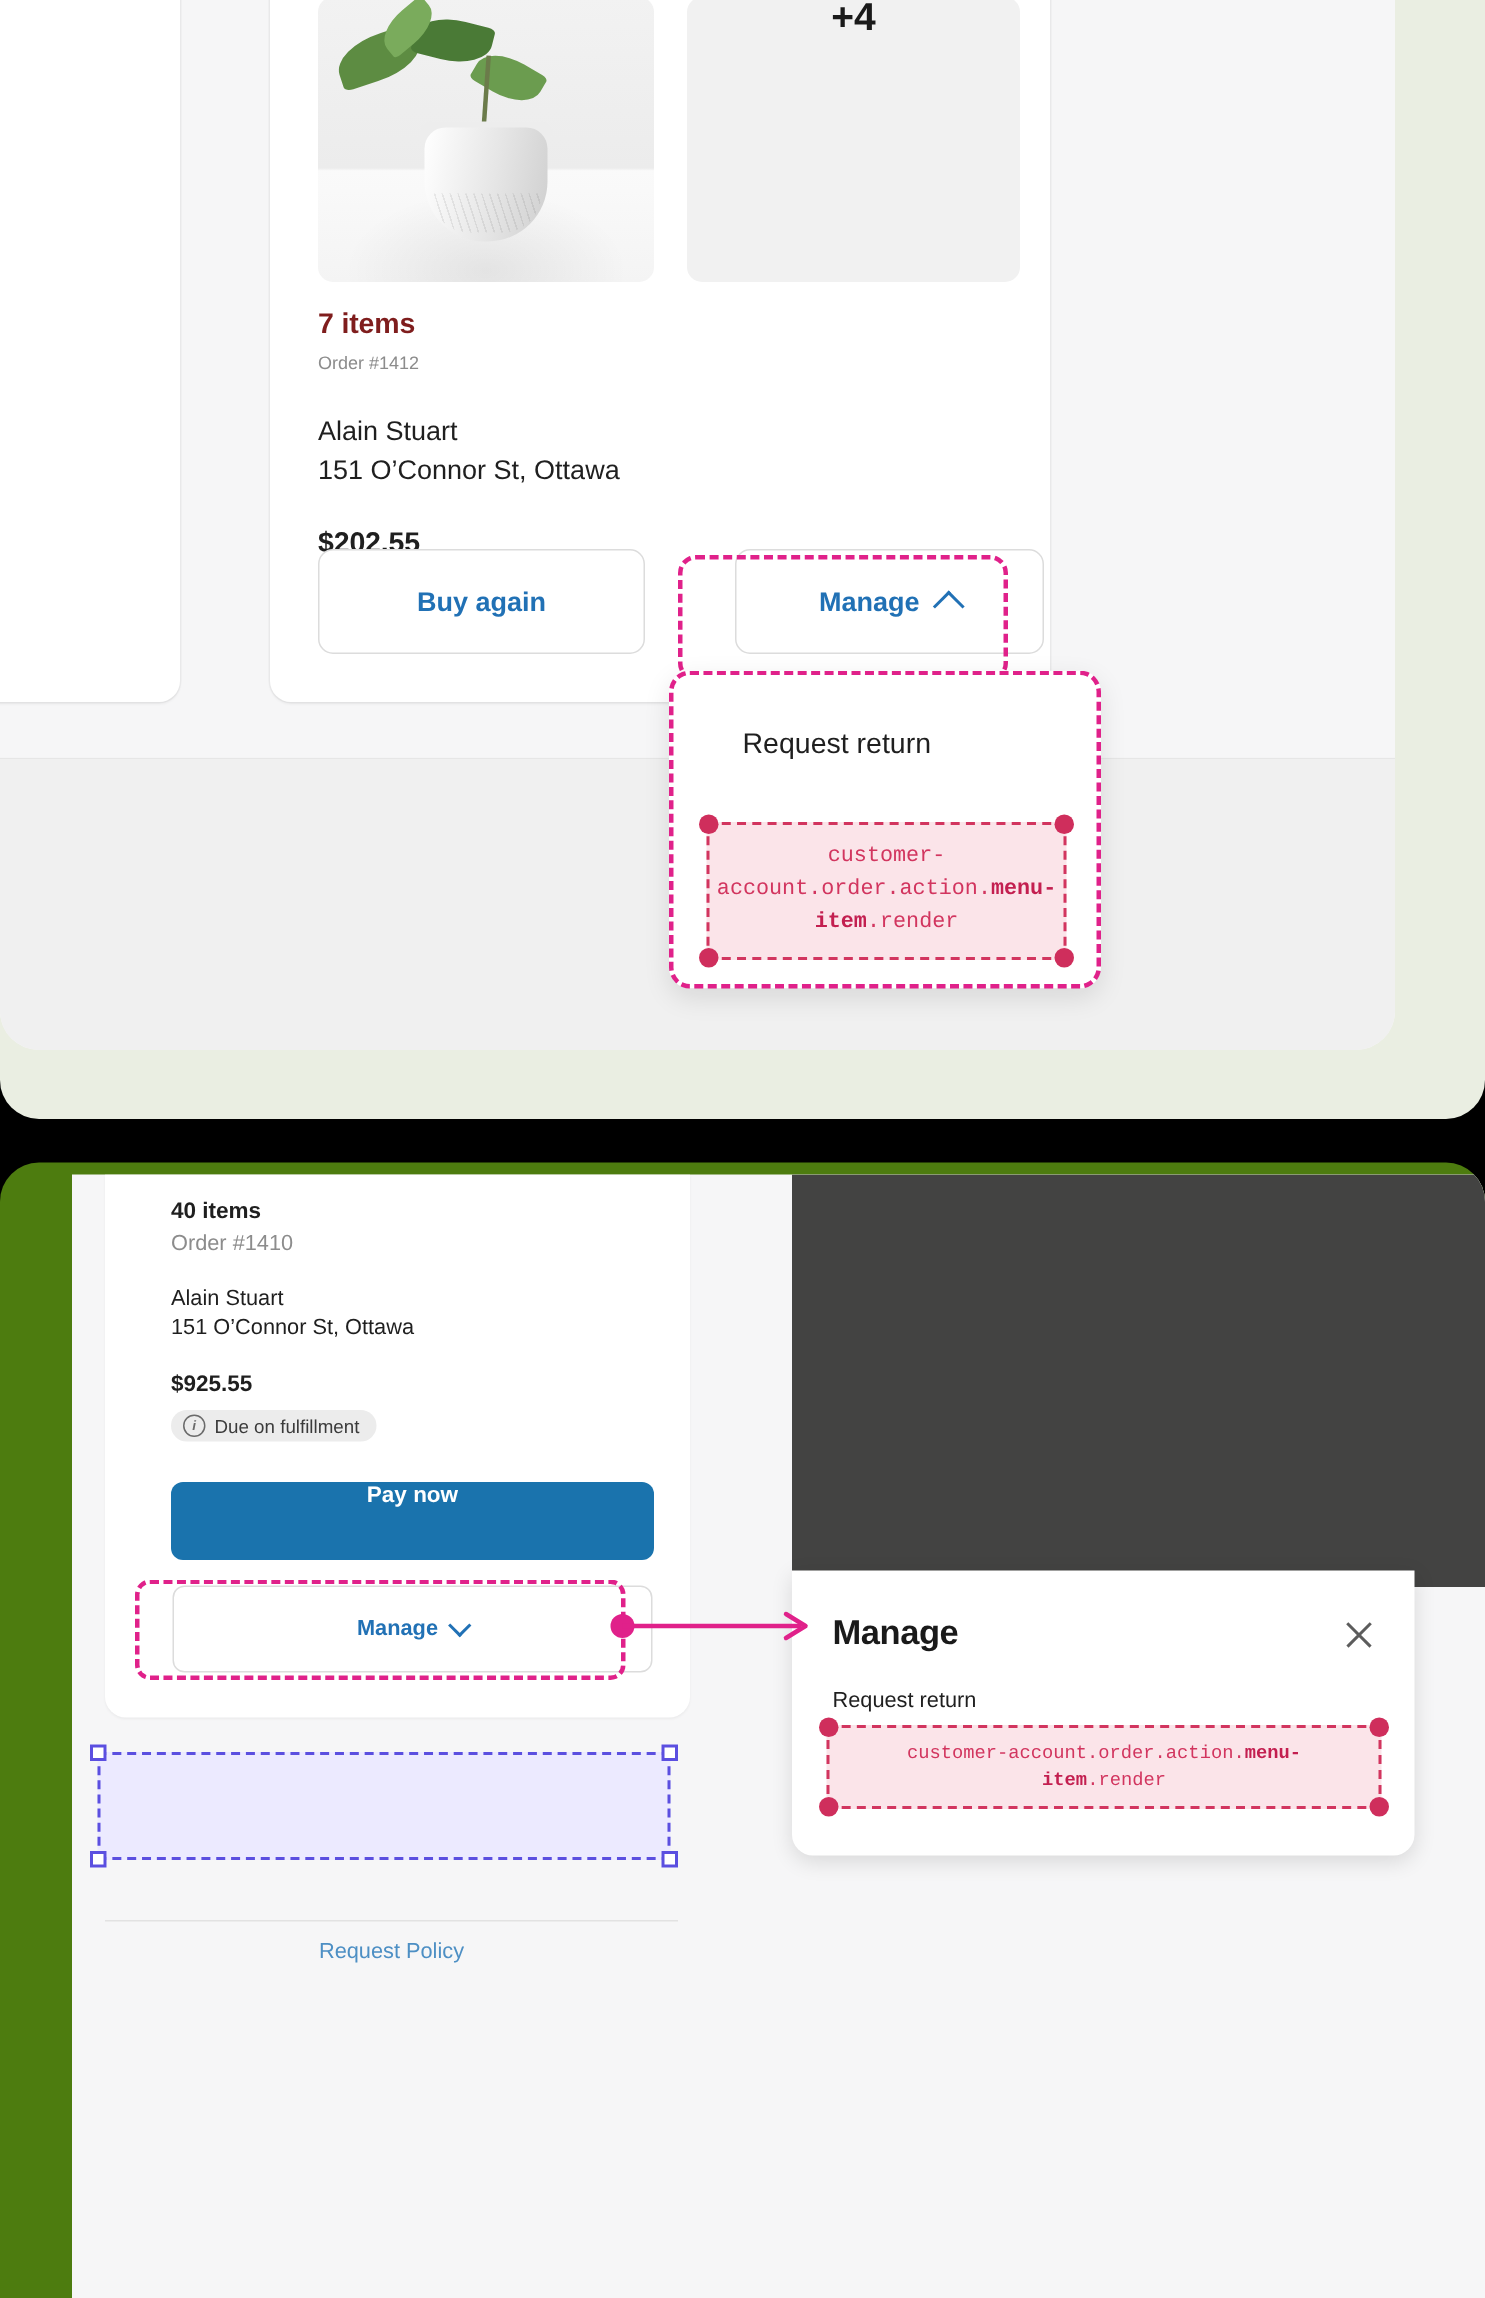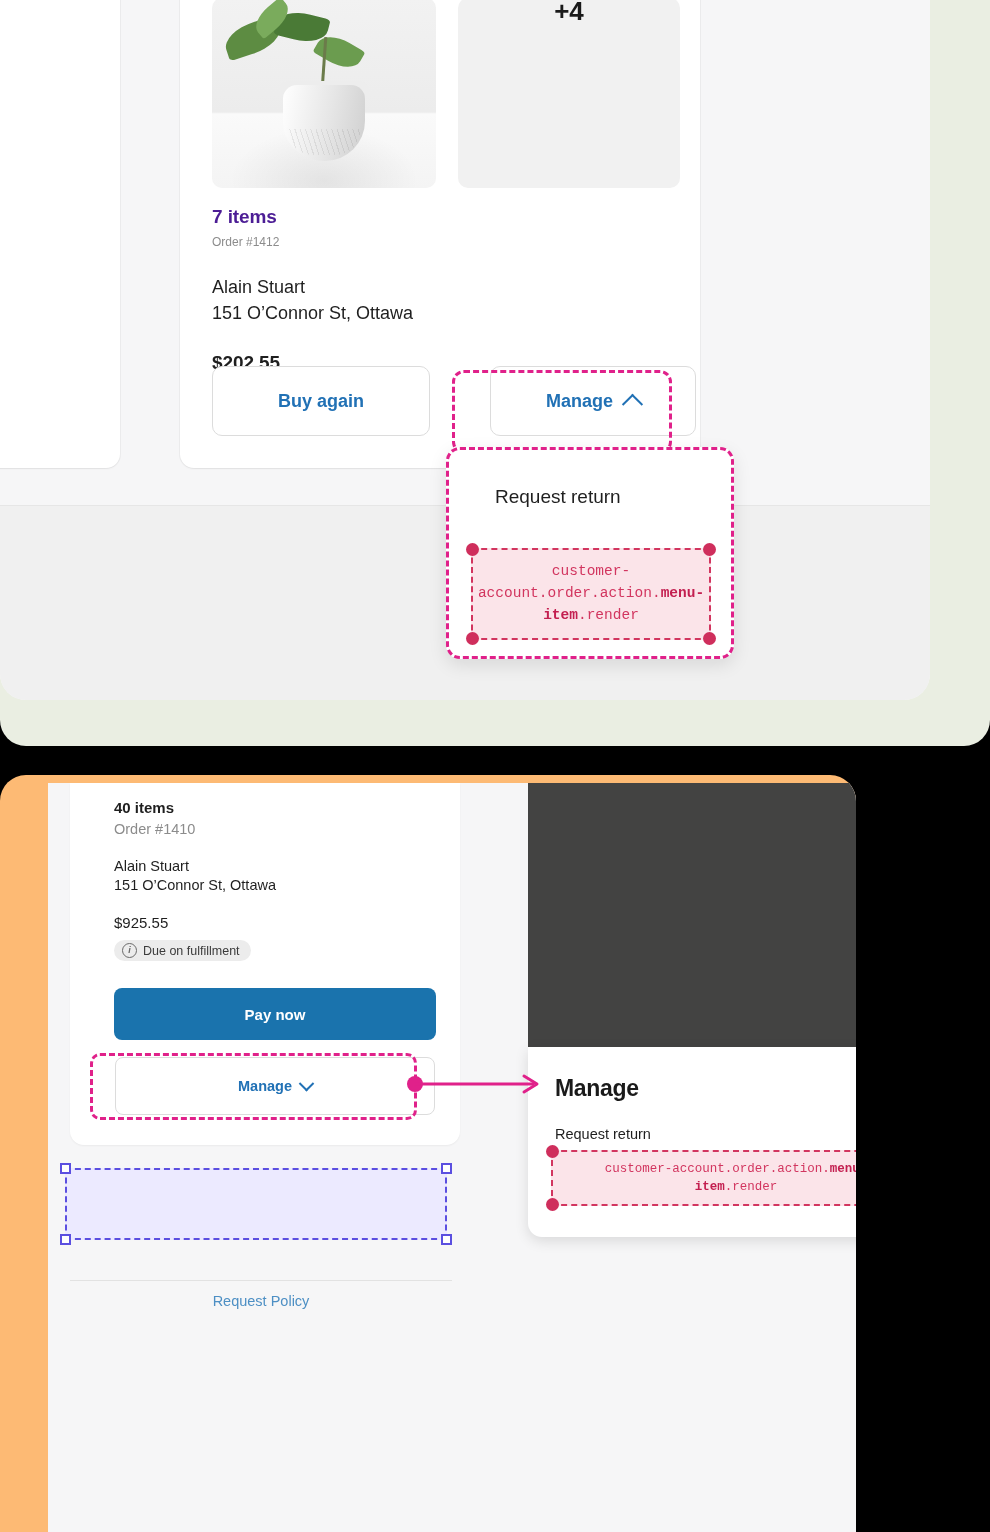--- a/index.html
+++ b/index.html
@@ -62,21 +62,21 @@
   .l1{width:58px;height:30px;left:12px;bottom:calc(14% + 108px);transform:rotate(-18deg);background:#5d8c42;}
   .l2{width:52px;height:28px;left:64px;bottom:calc(14% + 120px);transform:rotate(14deg);background:#4a7a36;}
   .l3{width:46px;height:26px;left:104px;bottom:calc(14% + 96px);transform:rotate(30deg);background:#6b9c4f;}
   .l4{width:40px;height:22px;left:40px;bottom:calc(14% + 132px);transform:rotate(-40deg);background:#7aab5c;}
   .thumb-more{
     background:#f1f1f1;display:flex;align-items:flex-start;justify-content:center;
   }
   .plus-count{font-size:26px;font-weight:700;color:#1a1a1a;padding-top:0px;line-height:1;}
 
   .card-body{position:absolute;left:32px;top:286px;right:28px;}
-  .items-count{font-size:19px;font-weight:700;color:#4c1d95;letter-spacing:-.1px;}
+  .items-count{font-size:19px;font-weight:700;color:#7f1d1d;letter-spacing:-.1px;}
   .order-num{font-size:12px;color:#8c8c8c;margin-top:7px;}
   .cust-name{font-size:18px;color:#1f1f1f;margin-top:28px;}
   .cust-addr{font-size:18px;color:#1f1f1f;margin-top:5px;}
   .order-total{font-size:19px;font-weight:700;color:#1f1f1f;margin-top:28px;letter-spacing:-.1px;}
 
   .btn-row{position:absolute;left:32px;top:446px;display:flex;gap:60px;}
   .btn{
     display:flex;align-items:center;justify-content:center;gap:12px;
     height:70px;border-radius:10px;background:#fff;border:1px solid #dcdcdc;
     font-size:18px;font-weight:700;color:#2171b5;box-sizing:border-box;
@@ -114,52 +114,52 @@
     font-family:"Liberation Mono", monospace;color:#d2355f;
   }
   #popover-code{left:22px;top:98px;width:240px;height:92px;font-size:14.5px;line-height:1.5;padding:0 12px;}
   .code-box b{font-weight:700;color:#c31f50;}
   .handle{position:absolute;width:13px;height:13px;border-radius:50%;background:#cf2e5c;}
   .h-tl{left:-7px;top:-7px;} .h-tr{right:-7px;top:-7px;}
   .h-bl{left:-7px;bottom:-7px;} .h-br{right:-7px;bottom:-7px;}
 
   
   #bottom-panel{
-    left:0;top:775px;width:856px;height:757px;
-    background:#fdba74;border-radius:26px 26px 0 0;
+    left:0;top:775px;width:990px;height:757px;
+    background:#4d7c0f;border-radius:26px 26px 0 0;
   }
   #bp-page{
     position:absolute;left:48px;top:8px;width:942px;height:749px;
     background:#f6f6f7;overflow:hidden;
   }
   #bp-card{
     position:absolute;left:22px;top:0px;width:390px;height:362px;
     background:#ffffff;border-radius:0 0 14px 14px;
     box-shadow:0 1px 2px rgba(0,0,0,.05);
   }
   #bp-card .bp-body{position:absolute;left:44px;top:16px;right:24px;}
   .bp-items{font-size:15px;font-weight:700;color:#1f1f1f;}
   .bp-order{font-size:14.5px;color:#8c8c8c;margin-top:5px;}
   .bp-name{font-size:14.5px;color:#1f1f1f;margin-top:21px;}
   .bp-addr{font-size:14.5px;color:#1f1f1f;margin-top:3px;}
-  .bp-total{font-size:15px;font-weight:400;color:#1f1f1f;margin-top:21px;}
+  .bp-total{font-size:15px;font-weight:700;color:#1f1f1f;margin-top:21px;}
   .badge{
     display:inline-flex;align-items:center;gap:6px;margin-top:9px;
     background:#ececec;border-radius:11px;padding:3px 11px 3px 8px;
     font-size:12.5px;color:#3b3b3b;
   }
   .info-ico{
     width:13px;height:13px;border-radius:50%;border:1.3px solid #6a6a6a;
     display:inline-flex;align-items:center;justify-content:center;
     font-size:9px;font-weight:700;color:#6a6a6a;line-height:1;font-style:italic;
   }
   #btn-pay{
     position:absolute;left:44px;top:205px;width:322px;height:52px;
     background:#1a73ad;border-radius:8px;color:#fff;font-size:15px;font-weight:700;
-    display:flex;align-items:center;justify-content:center;
+    display:flex;align-items:flex-start;justify-content:center;
   }
   #btn-manage-bottom{
     position:absolute;left:45px;top:274px;width:320px;height:58px;
     background:#fff;border:1px solid #dcdcdc;border-radius:8px;box-sizing:border-box;
     display:flex;align-items:center;justify-content:center;gap:9px;
     font-size:14.5px;font-weight:700;color:#2171b5;
   }
   #btn-manage-bottom .chev{width:9px;height:9px;border-width:2px;}
   #hl-manage-bottom{
     position:absolute;left:42px;top:270px;width:327px;height:67px;

